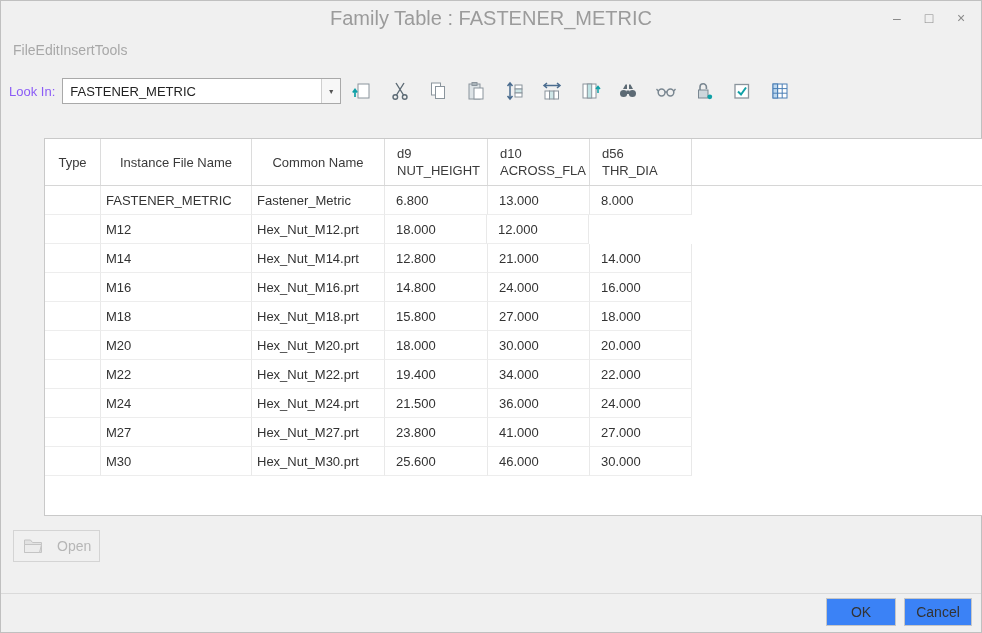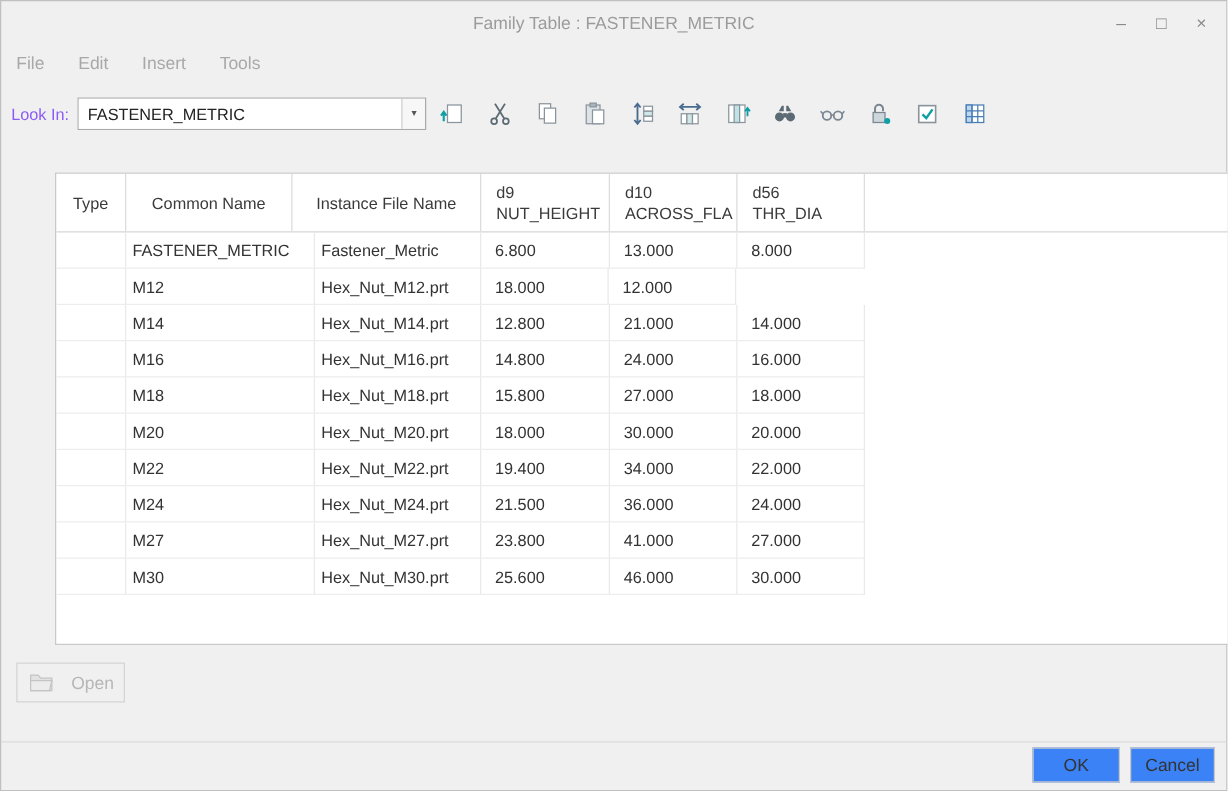--- a/index.html
+++ b/index.html
@@ -15,31 +15,31 @@
     width: 982px; height: 633px;
     background: #f0f0f0;
     border: 1px solid #c0c0c0;
   }
   
   .titlebar {
     height: 34px;
     display: flex; align-items: center; justify-content: center;
     position: relative;
   }
-  .title { color: #9b9b9b; font-size: 14px; }
+  .title { color: #9b9b9b; font-size: 20px; }
   .win-controls {
     position: absolute; right: 12px; top: 0; height: 34px;
     display: flex; align-items: center; gap: 16px;
     color: #8a8a8a; font-size: 14px;
   }
   .win-btn { width: 16px; text-align: center; cursor: default; }
   
   .menubar {
     height: 30px; display: flex; align-items: center;
-    gap: 27px; padding-left: 12px;
+    padding-left: 12px;
     color: #a8a8a8; font-size: 14px;
   }
   
   .toolbar {
     height: 52px; display: flex; align-items: center; padding-left: 8px;
   }
   .lookin-label { font-size: 13px; color: #8b5cf6; margin-right: 7px; }
   .combo {
     display: flex; height: 26px;
     border: 1px solid #a9a9a9; background: #fff;
@@ -254,25 +254,25 @@
       </svg>
         </span>
     </div>
   </div>
 
   <div class="table-wrap">
     <div class="thead">
       <div class="th center col-0">
         <span>Type</span>
       </div>
+      <div class="th center col-1">
+        <span>Instance File Name</span>
+      </div>
       <div class="th center col-2">
         <span>Common Name</span>
-      </div>
-      <div class="th center col-1">
-        <span>Instance File Name</span>
       </div>
       <div class="th left col-3">
         <span>d9</span>
         <span>NUT_HEIGHT</span>
       </div>
       <div class="th left col-4">
         <span>d10</span>
         <span>ACROSS_FLA</span>
       </div>
       <div class="th left col-5">

